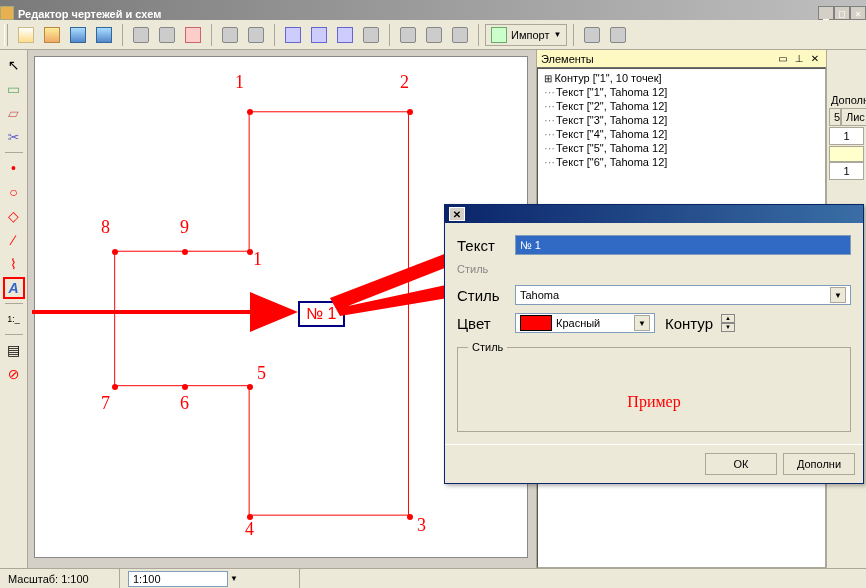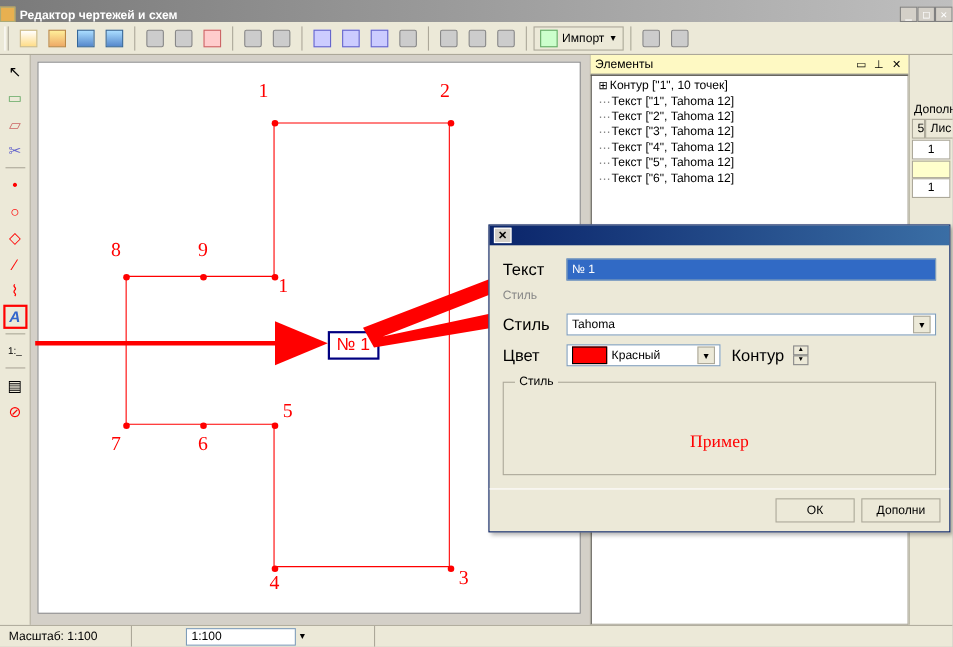--- a/index.html
+++ b/index.html
@@ -45,21 +45,21 @@
 .tree-item.root { padding-left: 4px; }
 .tree-item.root::before { content: "⊞"; margin-right: 2px; font-size: 10px; }
 .tree-item.child::before { content: "⋯"; position: absolute; left: 4px; color: #888; }
 
 
 .far-right { width: 40px; background: #ece9d8; border-left: 1px solid #aca899; font-size: 11px; padding: 2px; }
 .fr-cell { border: 1px solid #aca899; padding: 2px 4px; background: #fff; margin-bottom: 1px; }
 .fr-header { background: #ece9d8; font-weight: normal; }
 
 
-.statusbar { height: 20px; background: #ece9d8; border-top: 1px solid #aca899; display: flex; align-items: center; font-size: 11px; gap: 41px; }
+.statusbar { height: 20px; background: #ece9d8; border-top: 1px solid #aca899; display: flex; align-items: center; font-size: 11px; }
 .sb-cell { padding: 0 8px; border-right: 1px solid #aca899; height: 100%; display: flex; align-items: center; }
 .sb-input { border: 1px solid #7f9db9; height: 16px; padding: 0 4px; font-size: 11px; width: 100px; background: #fff; }
 
 
 .dialog { position: absolute; left: 444px; top: 204px; width: 420px; background: #ece9d8; border: 1px solid #0a246a; box-shadow: 2px 2px 4px rgba(0,0,0,0.3); z-index: 100; }
 .dlg-title { background: linear-gradient(to right, #0a246a, #3a6ea5); color: #fff; height: 18px; display: flex; align-items: center; padding: 0 4px; font-weight: bold; font-size: 11px; }
 .dlg-title-text { flex: 1; }
 .dlg-close { width: 16px; height: 14px; background: #d4d0c8; color: #000; border: 1px solid #fff; display: flex; align-items: center; justify-content: center; font-size: 10px; cursor: pointer; font-weight: bold; }
 .dlg-body { padding: 12px; }
 .dlg-row { display: flex; align-items: center; margin-bottom: 8px; gap: 8px; }

